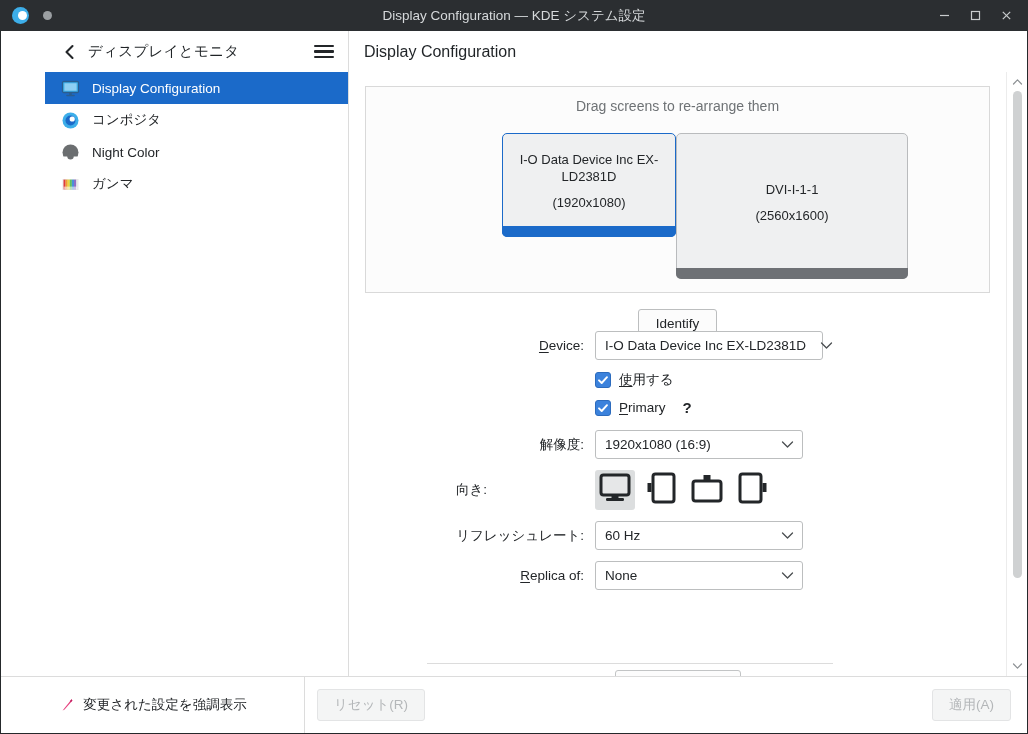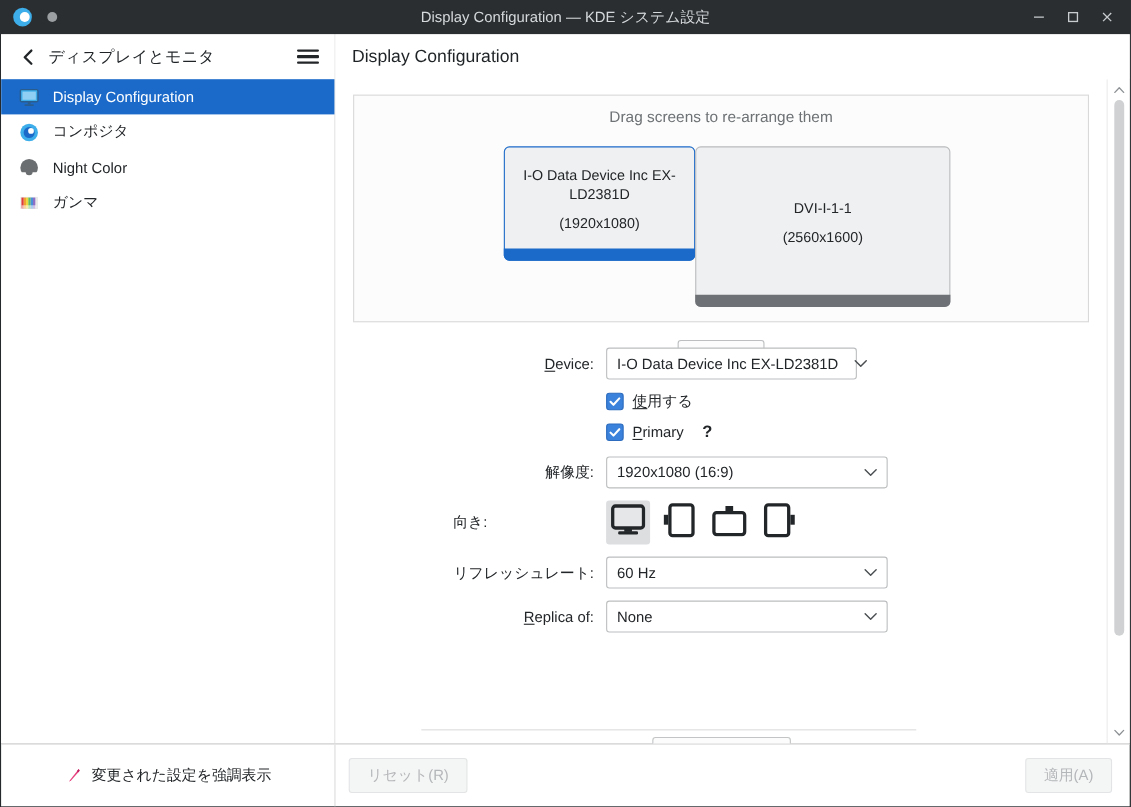--- a/index.html
+++ b/index.html
@@ -52,21 +52,21 @@
     flex: 1; display: flex; background: #ffffff;
     border-top: 0; overflow: hidden;
     margin: 0 1px;
   }
 
   
   .sidebar {
     width: 304px; min-width: 304px;
     background: #ffffff;
     border-right: 1px solid #dcdcdc;
-    display: flex; flex-direction: column;
+    display: flex; flex-direction: column; margin-left: 44px;
   }
   .sb-header {
     height: 41px; min-height: 41px;
     display: flex; align-items: center; padding: 0 12px 0 14px;
     background: #ffffff;
   }
   .sb-back {
     width: 22px; height: 22px; display: flex; align-items: center; justify-content: center;
     color: #232629;
   }
@@ -131,40 +131,40 @@
   .screen .ln { line-height: 17px; }
   .screen .ln.sub { margin-top: 9px; }
   .identify-wrap { text-align: center; margin-top: 4px; text-decoration: underline; }
   .btn {
     font-family: inherit; font-size: 13.5px; color: #232629;
     background: #fcfcfc; border: 1px solid #bcbebf; border-radius: 3px;
     padding: 6px 17px;
   }
 
   
-  .form { margin-top: 23px; }
+  .form { margin-top: 38px; }
   .row { display: flex; align-items: center; margin-bottom: 11px; }
   .row .lbl {
     width: 230px; text-align: right; padding-right: 11px;
     font-size: 13.5px; color: #232629; white-space: nowrap;
   }
   .row .ctl { flex: 0 0 auto; }
   u { text-decoration: underline; text-underline-offset: 2px; }
 
   .combo {
     height: 29px; background: #ffffff;
     border: 1px solid #bcbebf; border-radius: 3px;
     display: inline-flex; align-items: center;
     padding: 0 8px 0 9px; font-size: 13.5px; color: #232629;
     position: relative;
   }
   .combo .txt { white-space: nowrap; }
   .combo .chev { margin-left: auto; padding-left: 14px; display: flex; align-items: center; color: #4a4e51; }
   .combo.w-device { width: 228px; }
-  .combo.w-std { width: 256px; }
+  .combo.w-std { width: 208px; }
 
   .check-row { display: flex; align-items: center; margin-bottom: 10px; }
   .check-row .spacer { width: 230px; }
   .cbox {
     width: 16px; height: 16px; border-radius: 3px;
     background: #3b82dc; border: 1px solid #2c6bbd;
     display: flex; align-items: center; justify-content: center;
     margin-right: 8px; flex: 0 0 16px;
   }
   .cbox svg { display: block; }

